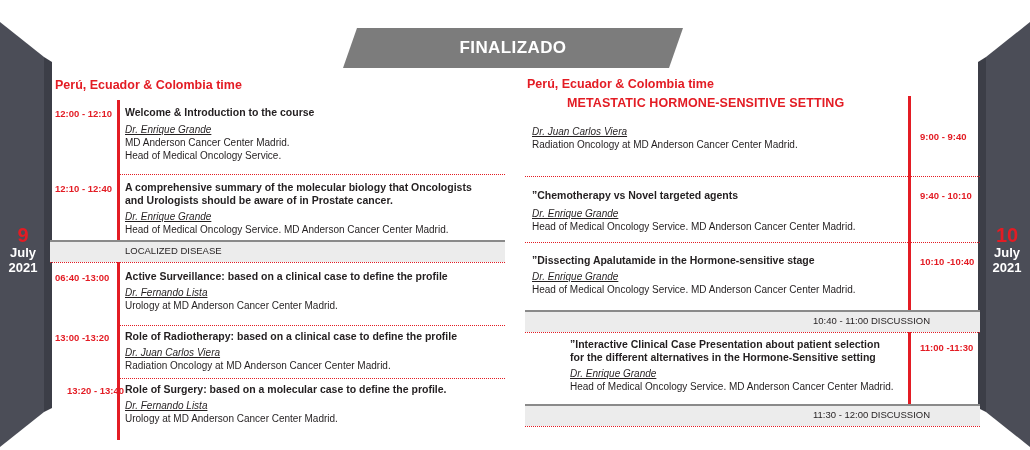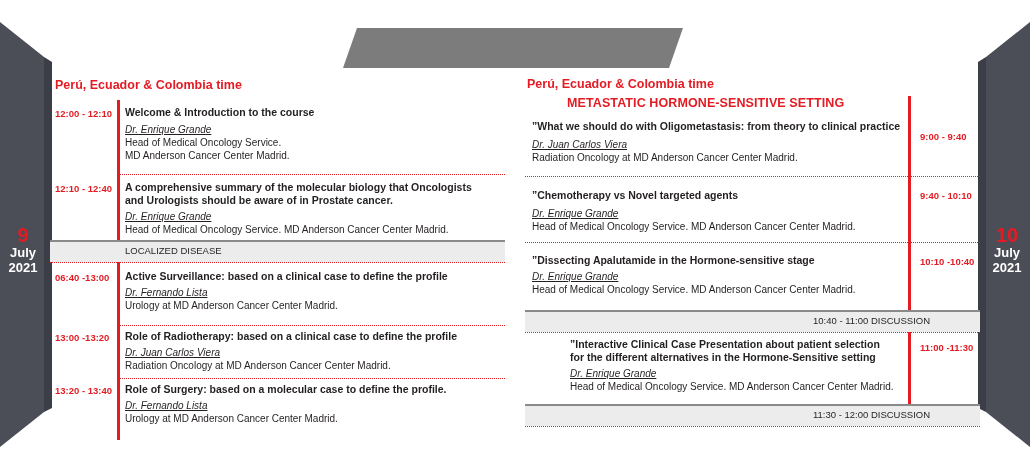--- a/index.html
+++ b/index.html
@@ -145,36 +145,37 @@
     <div class="face"></div>
     <div class="edge"></div>
     <div class="slab-text">
       <span class="slab-day">10</span>
       <span class="slab-month">July</span>
       <span class="slab-year">2021</span>
     </div>
   </div>
 
   <div class="ribbon"></div>
+  <div class="ribbon-label" style="left:343px;top:28px;">FINALIZADO</div>
 
   <div class="col col-left">
 
     <div class="tz-title">Perú, Ecuador &amp; Colombia time</div>
 
     <div class="vrule" style="left:62px;top:100px;height:146px;"></div>
     <div class="vrule" style="left:62px;top:246px;height:22px;"></div>
     <div class="vrule" style="left:62px;top:268px;height:172px;"></div>
 
     <div class="row" style="top:106px;">
       <div class="time" style="left:0px;top:2px;">12:00 - 12:10</div>
       <div class="body" style="left:70px;top:0px;width:380px;">
         <p class="title">Welcome &amp; Introduction to the course</p>
         <p class="speaker" style="margin-top:4px;">Dr. Enrique Grande</p>
+        <p class="affil">MD Anderson Cancer Center Madrid.</p>
         <p class="affil">Head of Medical Oncology Service.</p>
-        <p class="affil">MD Anderson Cancer Center Madrid.</p>
       </div>
     </div>
     <div class="dotted" style="left:62px;top:174px;width:388px;"></div>
 
     <div class="row" style="top:181px;">
       <div class="time" style="left:0px;top:2px;">12:10 - 12:40</div>
       <div class="body" style="left:70px;top:0px;width:395px;">
         <p class="title">A comprehensive summary of the molecular biology that Oncologists</p>
         <p class="title">and Urologists should be aware of in Prostate cancer.</p>
         <p class="speaker" style="margin-top:2px;">Dr. Enrique Grande</p>
@@ -200,21 +201,21 @@
       <div class="time" style="left:0px;top:2px;">13:00 -13:20</div>
       <div class="body" style="left:70px;top:0px;width:380px;">
         <p class="title">Role of Radiotherapy: based on a clinical case to define the profile</p>
         <p class="speaker" style="margin-top:3px;">Dr. Juan Carlos Viera</p>
         <p class="affil">Radiation Oncology at MD Anderson Cancer Center Madrid.</p>
       </div>
     </div>
     <div class="dotted" style="left:62px;top:378px;width:388px;"></div>
 
     <div class="row" style="top:383px;">
-      <div class="time" style="left:0px;top:2px;">13:20 - 13:40</div>
+      <div class="time" style="left:12px;top:2px;">13:20 - 13:40</div>
       <div class="body" style="left:70px;top:0px;width:380px;">
         <p class="title">Role of Surgery: based on a molecular case to define the profile.</p>
         <p class="speaker" style="margin-top:3px;">Dr. Fernando Lista</p>
         <p class="affil">Urology at MD Anderson Cancer Center Madrid.</p>
       </div>
     </div>
   </div>
 
   <div class="col col-right">
 
@@ -222,21 +223,20 @@
 
     <div class="section-red">METASTATIC HORMONE-SENSITIVE SETTING</div>
 
     <div class="vrule" style="left:381px;top:96px;height:214px;"></div>
     <div class="vrule" style="left:381px;top:310px;height:22px;"></div>
     <div class="vrule" style="left:381px;top:332px;height:72px;"></div>
     <div class="vrule" style="left:381px;top:404px;height:22px;"></div>
 
     <div class="row" style="top:120px;">
       <div class="body" style="left:5px;top:0px;width:370px;">
-        <p class="title">”What we should do with Oligometastasis: from theory to clinical practice</p>
         <p class="speaker" style="margin-top:5px;">Dr. Juan Carlos Viera</p>
         <p class="affil">Radiation Oncology at MD Anderson Cancer Center Madrid.</p>
       </div>
       <div class="time" style="left:393px;top:11px;">9:00 - 9:40</div>
     </div>
     <div class="dotted" style="left:-2px;top:176px;width:455px;"></div>
 
     <div class="row" style="top:189px;">
       <div class="body" style="left:5px;top:0px;width:370px;">
         <p class="title">”Chemotherapy vs Novel targeted agents</p>

